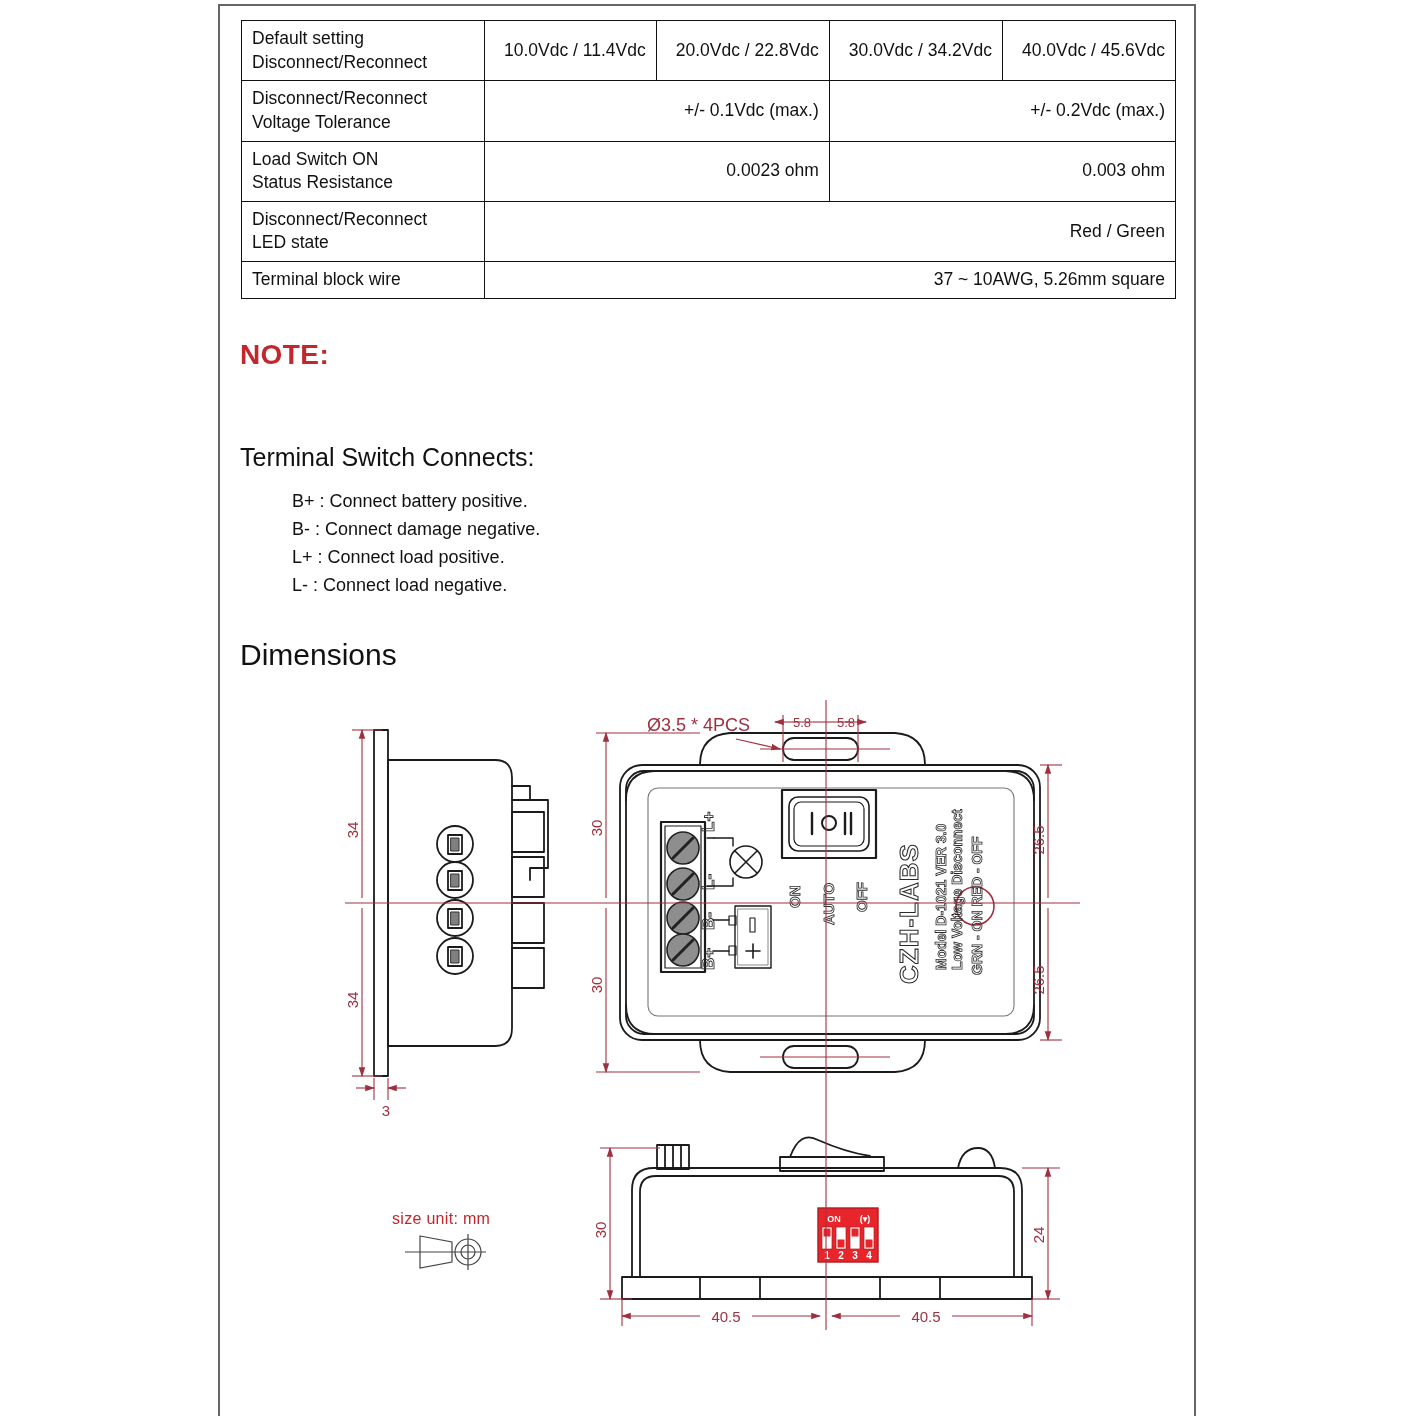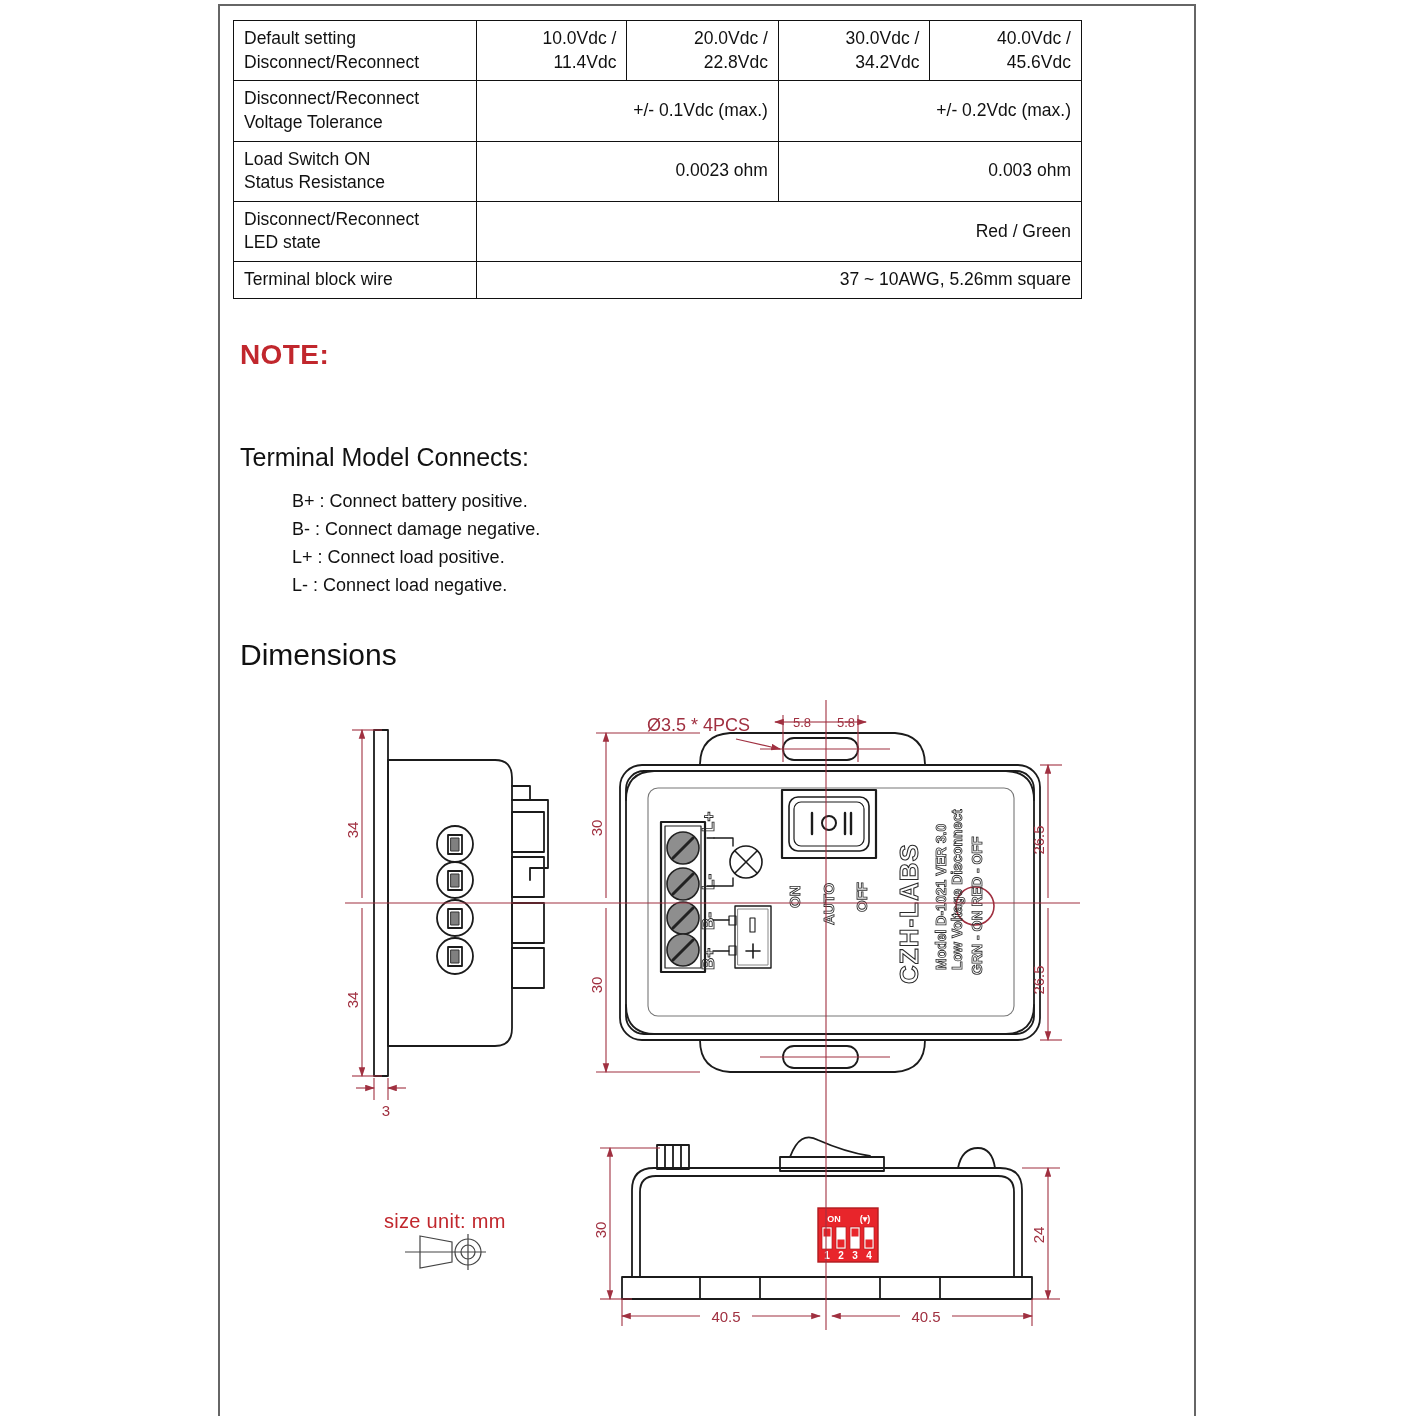--- a/index.html
+++ b/index.html
@@ -1,39 +1,39 @@
 <!DOCTYPE html>
 <html><head>
 <meta charset="utf-8">
 <style>
   html,body{margin:0;padding:0;background:#fff;}
   body{width:1416px;height:1416px;font-family:"Liberation Sans",sans-serif;overflow:hidden;}
   .page{position:relative;width:1416px;height:1416px;background:#fff;}
   .page-border{position:absolute;left:218px;top:4px;width:978px;height:1412px;border-left:2px solid #666;border-top:2px solid #666;border-right:2px solid #666;box-sizing:border-box;}
 
   
-  .spec-table{position:absolute;left:233px;top:20px;width:849px;border-collapse:collapse;}
+  .spec-table{position:absolute;left:241px;top:20px;width:935px;border-collapse:collapse;}
   .spec-table td{border:1px solid #111;padding:6px 10px;font-size:17.5px;color:#111;line-height:1.35;vertical-align:middle;}
   .spec-table td.label{width:222px;text-align:left;}
   .spec-table td.val{text-align:right;}
   .lbl2{display:block;}
 
   
   .note-title{position:absolute;left:240px;top:304px;font-size:28px;font-weight:bold;color:#C1272D;letter-spacing:.4px;margin-top:35px;}
   .note-list{position:absolute;left:292px;top:350px;color:#C1272D;font-size:17.5px;font-weight:bold;line-height:1.55;}
 
   
   .tb-title{position:absolute;left:240px;top:443px;font-size:25px;color:#111;}
   .tb-list{position:absolute;left:292px;top:488px;font-size:18px;color:#111;line-height:1.55;}
 
   
   .dim-title{position:absolute;left:240px;top:638px;font-size:30px;color:#111;}
 
   .dwg{position:absolute;left:0;top:0;width:1416px;height:1416px;}
-  .unit-note{position:absolute;left:384px;top:1210px;font-size:20px;color:#C1272D;letter-spacing:.3px;}
+  .unit-note{position:absolute;left:392px;top:1210px;font-size:16px;color:#C1272D;letter-spacing:.3px;}
 </style>
 </head>
 <body>
 
 <div class="page">
   <div class="page-border"></div>
 
   <table class="spec-table">
     <tbody>
       <tr>
@@ -75,21 +75,21 @@
         </td>
         <td class="val" colspan="4">37 ~ 10AWG, 5.26mm square</td>
       </tr>
     </tbody>
   </table>
 
   <div class="note-title">NOTE:</div>
   <div class="note-list">
   </div>
 
-  <div class="tb-title">Terminal Model Connects:</div>
+  <div class="tb-title">Terminal Switch Connects:</div>
   <div class="tb-list">
     <div>B+ : Connect battery positive.</div>
     <div>B- : Connect damage negative.</div>
     <div>L+ : Connect load positive.</div>
     <div>L- : Connect load negative.</div>
   </div>
 
   <div class="dim-title">Dimensions</div>
 
   <div class="unit-note">size unit: mm</div>

